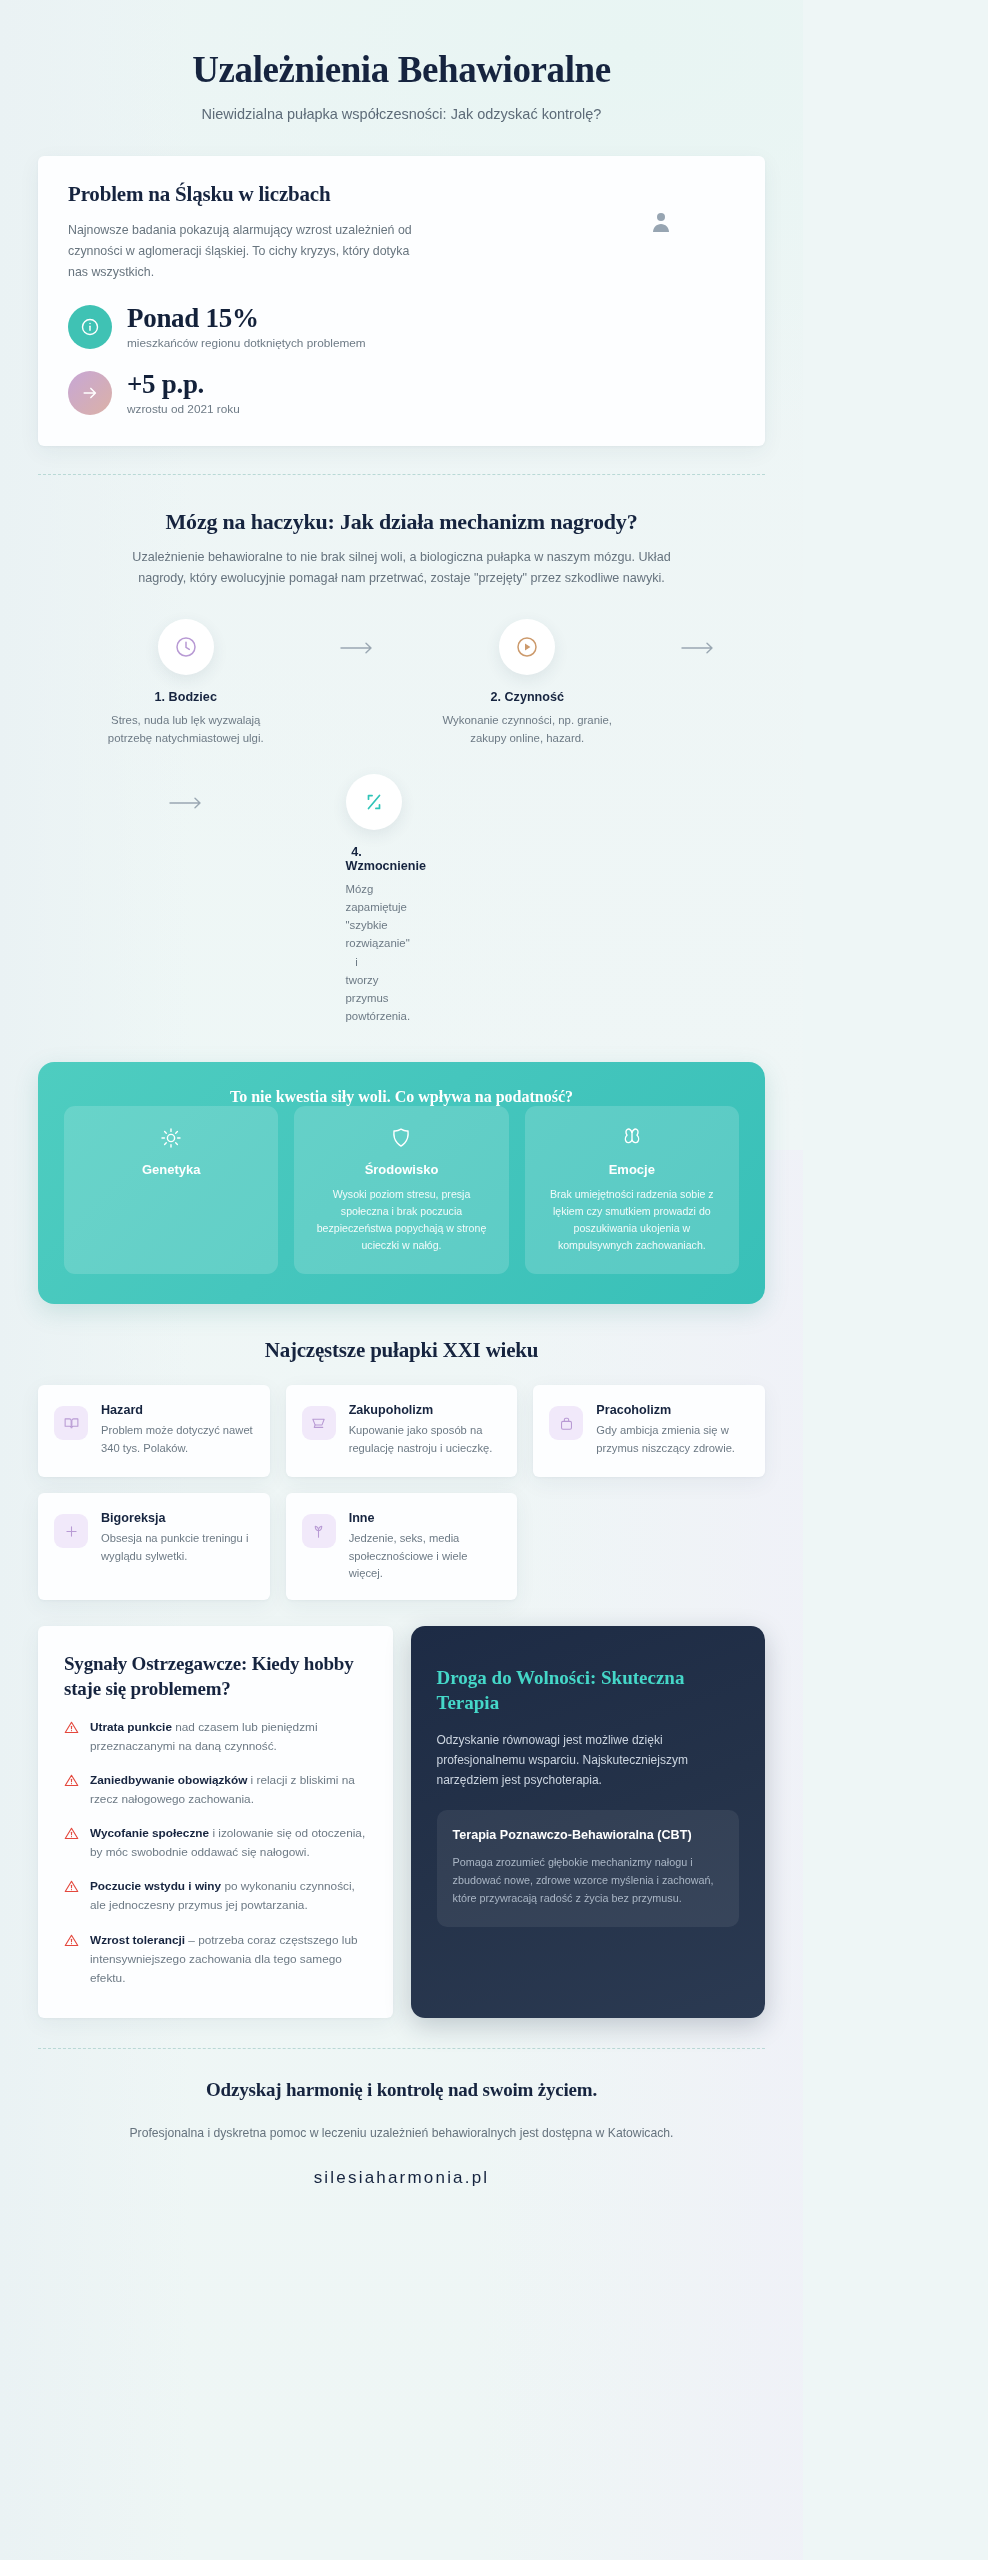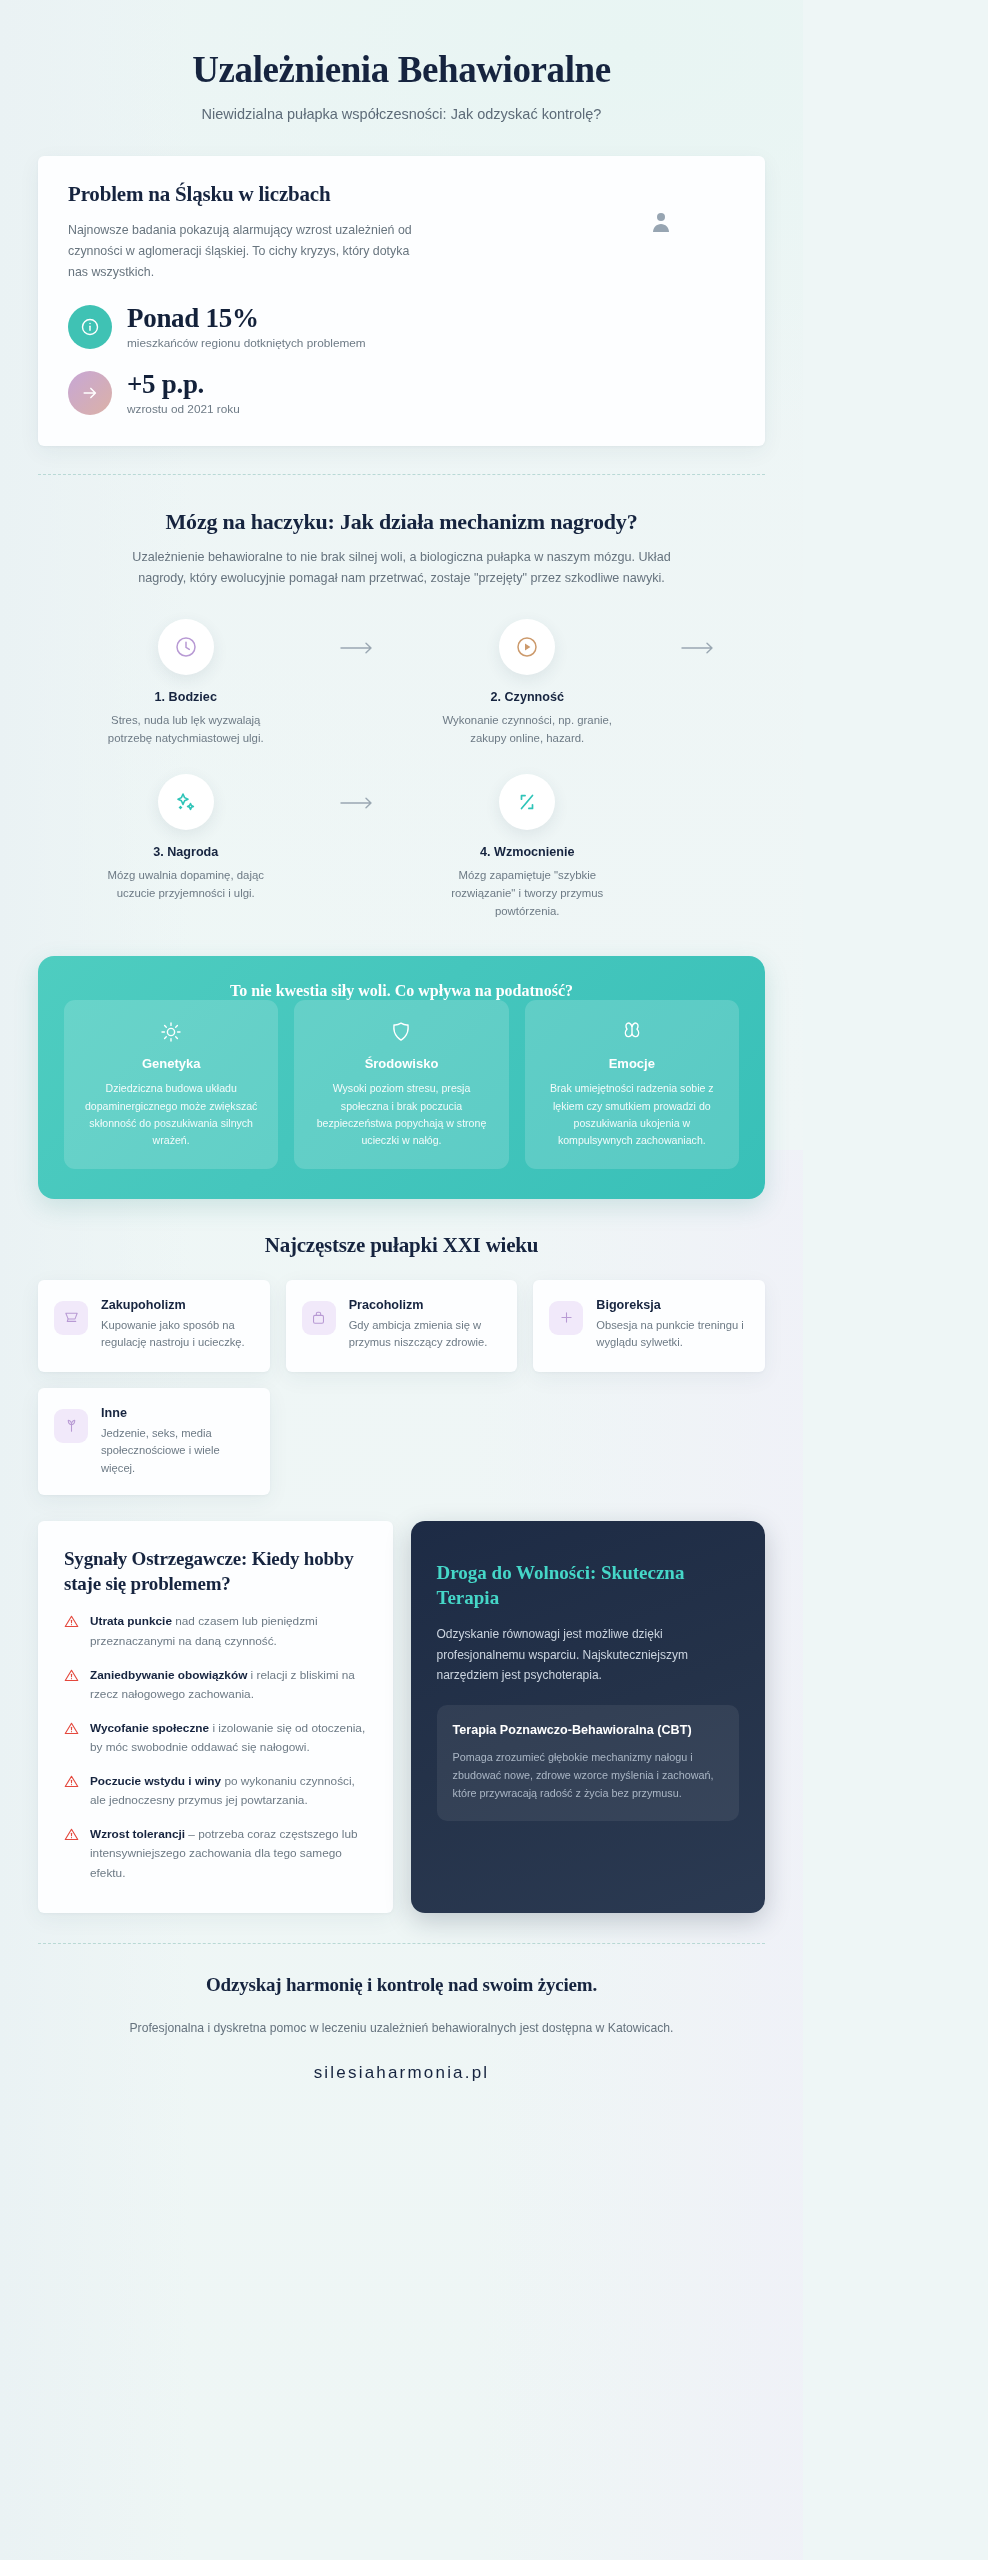--- a/index.html
+++ b/index.html
@@ -420,31 +420,20 @@
         <h3>2. Czynność</h3>
         <p>Wykonanie czynności, np. granie, zakupy online, hazard.</p>
       </div>
 
       <div class="arrow">
         <svg viewBox="0 0 34 14" fill="none" stroke="currentColor" stroke-width="1.4" stroke-linecap="round" stroke-linejoin="round">
           <path d="M1 7h30M26 2.2L31 7l-5 4.8"></path>
         </svg>
       </div>
 
-      <div class="step">
-        <div class="step-circle">
-          <svg viewBox="0 0 24 24" fill="none" stroke="#2fc4b8" stroke-width="1.6" stroke-linecap="round" stroke-linejoin="round">
-            <path d="M9 4l1.6 3.6L14 9.2l-3.4 1.6L9 14.4 7.4 10.8 4 9.2l3.4-1.6z"></path>
-            <path d="M16.5 13.5l.9 2 2 .9-2 .9-.9 2-.9-2-2-.9 2-.9z"></path>
-            <path d="M5.5 17.5h2M6.5 16.5v2"></path>
-          </svg>
-        </div>
-        <h3>3. Nagroda</h3>
-        <p>Mózg uwalnia dopaminę, dając uczucie przyjemności i ulgi.</p>
-      </div>
 
       <div class="arrow">
         <svg viewBox="0 0 34 14" fill="none" stroke="currentColor" stroke-width="1.4" stroke-linecap="round" stroke-linejoin="round">
           <path d="M1 7h30M26 2.2L31 7l-5 4.8"></path>
         </svg>
       </div>
 
       <div class="step">
         <div class="step-circle">
           <svg viewBox="0 0 24 24" fill="none" stroke="#2fc4b8" stroke-width="1.7" stroke-linecap="round" stroke-linejoin="round">
@@ -466,21 +455,20 @@
       <div class="factors">
 
         <div class="factor">
           <div class="factor-icon">
             <svg viewBox="0 0 24 24" fill="none" stroke="#fff" stroke-width="1.4" stroke-linecap="round">
               <circle cx="12" cy="12" r="3.6"></circle>
               <path d="M12 3v2.4M12 18.6V21M3 12h2.4M18.6 12H21M5.6 5.6l1.7 1.7M16.7 16.7l1.7 1.7M18.4 5.6l-1.7 1.7M7.3 16.7l-1.7 1.7"></path>
             </svg>
           </div>
           <h3>Genetyka</h3>
-          <p>Dziedziczna budowa układu dopaminergicznego może zwiększać skłonność do poszukiwania silnych wrażeń.</p>
         </div>
 
         <div class="factor">
           <div class="factor-icon">
             <svg viewBox="0 0 24 24" fill="none" stroke="#fff" stroke-width="1.4" stroke-linecap="round" stroke-linejoin="round">
               <path d="M12 3.2c2.4 1.4 5 1.9 7 1.7.5 4.6-.6 9.2-3.3 12-1.3 1.3-2.5 2.4-3.7 3.2-1.2-.8-2.4-1.9-3.7-3.2C5.6 14.1 4.5 9.5 5 4.9c2 .2 4.6-.3 7-1.7z"></path>
             </svg>
           </div>
           <h3>Środowisko</h3>
           <p>Wysoki poziom stresu, presja społeczna i brak poczucia bezpieczeństwa popychają w stronę ucieczki w nałóg.</p>
@@ -499,20 +487,32 @@
         </div>
 
       </div>
     </div>
   </section>
 
   <section class="traps">
     <h2>Najczęstsze pułapki XXI wieku</h2>
     <div class="traps-grid">
 
+      <div class="card trap">
+        <span class="trap-icon">
+          <svg viewBox="0 0 24 24" fill="none" stroke="#b89ad4" stroke-width="1.5" stroke-linecap="round" stroke-linejoin="round">
+            <path d="M3 5.5h6a2.5 2.5 0 012.5 2.5v10A2 2 0 009.5 16H3z"></path>
+            <path d="M21 5.5h-6A2.5 2.5 0 0012.5 8v10A2 2 0 0114.5 16H21z"></path>
+          </svg>
+        </span>
+        <div>
+          <h3>Hazard</h3>
+          <p>Problem może dotyczyć nawet 340 tys. Polaków.</p>
+        </div>
+      </div>
 
       <div class="card trap">
         <span class="trap-icon">
           <svg viewBox="0 0 24 24" fill="none" stroke="#b89ad4" stroke-width="1.5" stroke-linecap="round" stroke-linejoin="round">
             <path d="M4 6h16l-3 8H7.2z"></path>
                 <path d="M7.2 14L6 17.5h12"></path>
           </svg>
         </span>
         <div>
           <h3>Zakupoholizm</h3>

